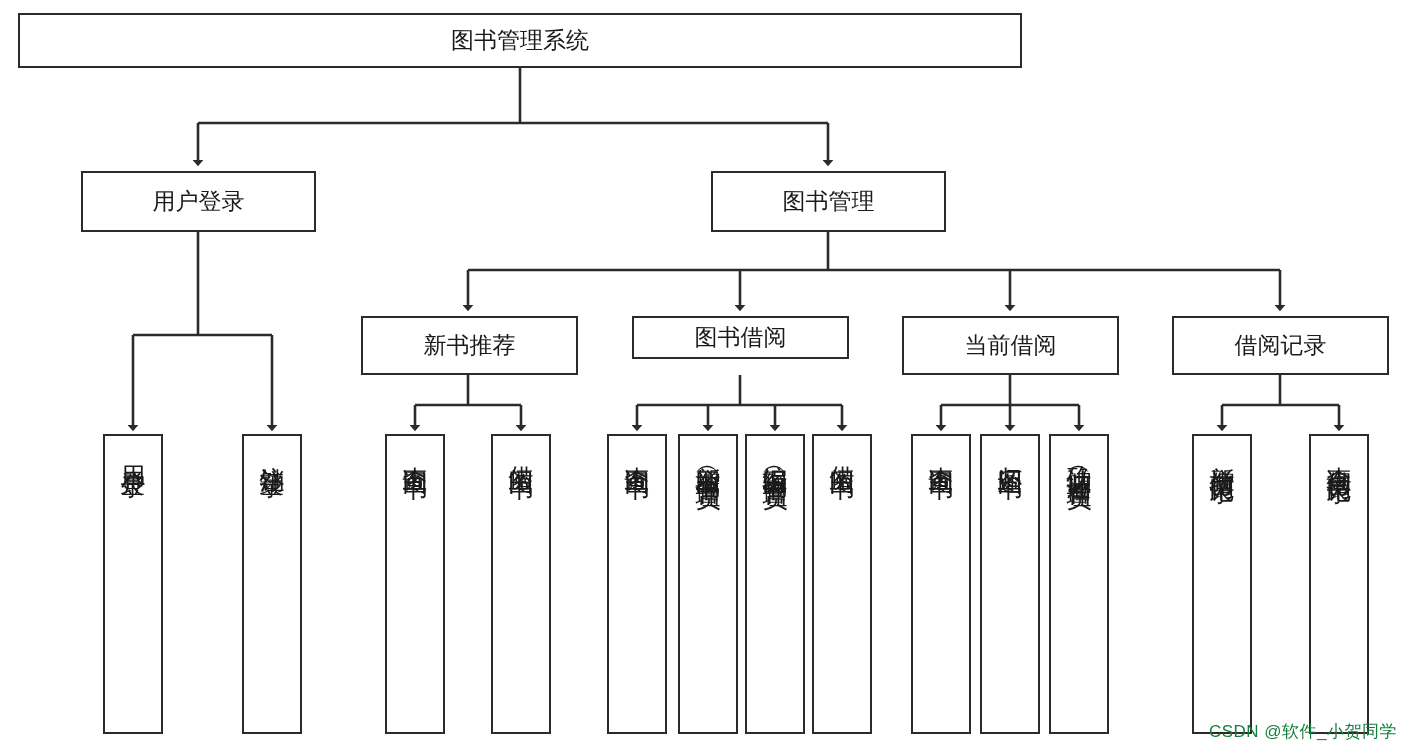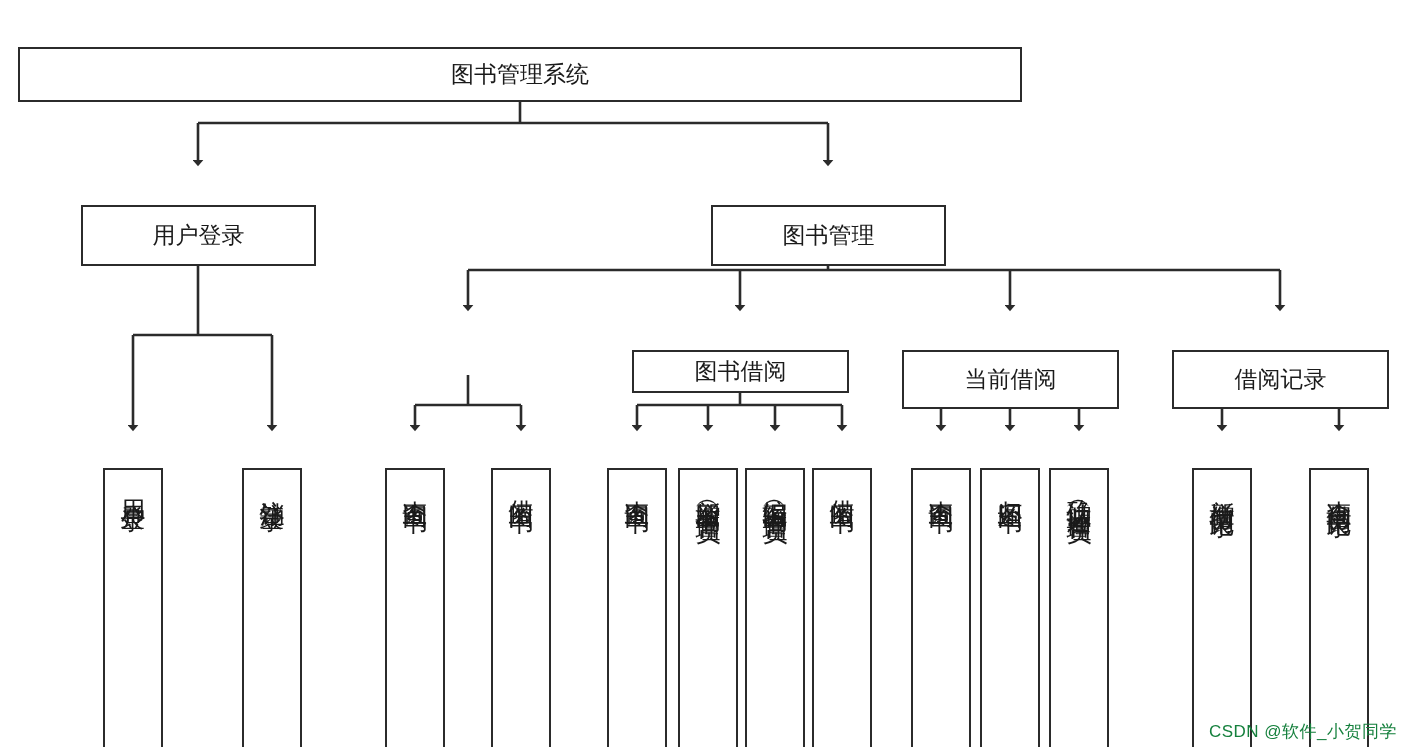--- a/index.html
+++ b/index.html
@@ -27,21 +27,20 @@
   }
   .node {
     position: absolute;
     box-sizing: border-box;
     border: 2.5px solid #2b2b2b;
     background: #ffffff;
     display: flex;
     align-items: center;
     justify-content: center;
     color: #1a1a1a;
-    margin-top: 34px;
   }
   .node .label {
     display: block;
     text-align: center;
     line-height: 1.25;
     white-space: pre;
   }
   .node.h .label {
     font-size: 23px;
   }
@@ -126,20 +125,23 @@
     <span class="label">图书管理系统</span>
   </div>
 
   <div class="node h" style="left:81px; top:171px; width:235px; height:61px;">
     <span class="label">用户登录</span>
   </div>
   <div class="node h" style="left:711px; top:171px; width:235px; height:61px;justify-content:center;">
     <span class="label">图书管理</span>
   </div>
 
+  <div class="node h" style="left:361px; top:316px; width:217px; height:59px;">
+    <span class="label">新书推荐</span>
+  </div>
   <div class="node h" style="left:632px; top:316px; width:217px; height:43px;">
     <span class="label">图书借阅</span>
   </div>
   <div class="node h" style="left:1172px; top:316px; width:217px; height:59px;">
     <span class="label">借阅记录</span>
   </div>
   <div class="node h" style="left:902px; top:316px; width:217px; height:59px;">
     <span class="label">当前借阅</span>
   </div>
 

